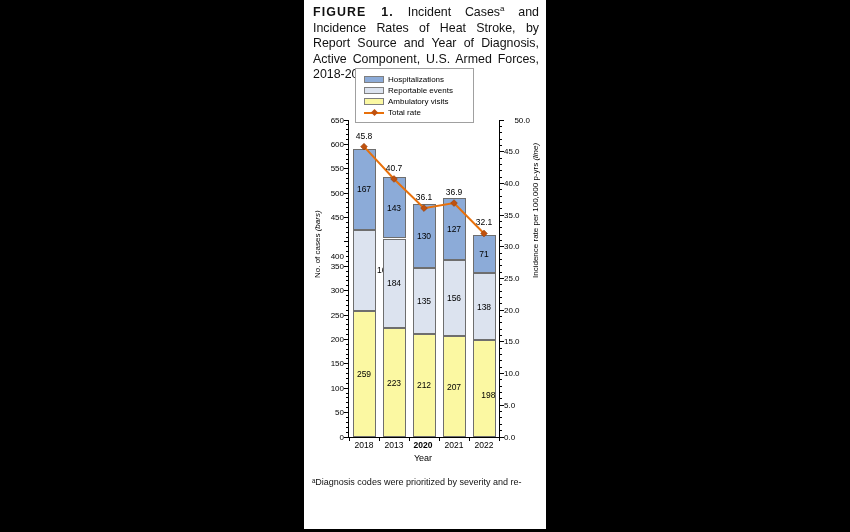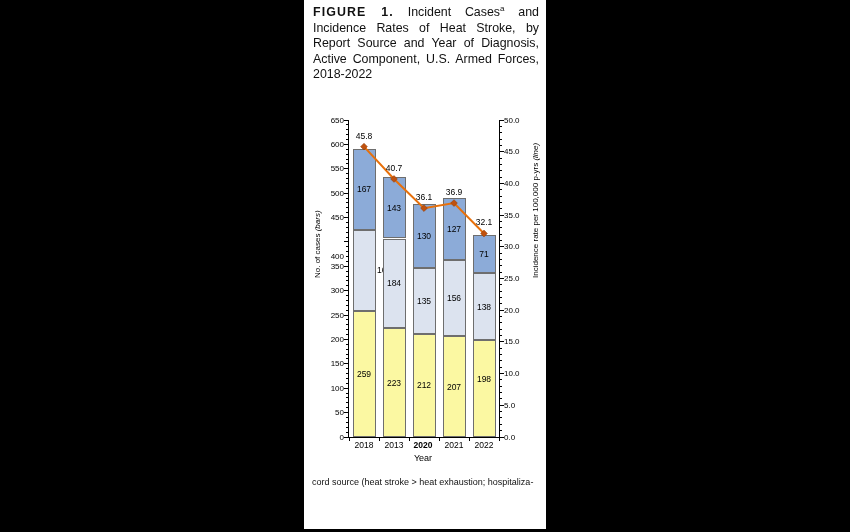--- a/index.html
+++ b/index.html
@@ -41,20 +41,40 @@
 <body>
 
 <div class="canvas">
   <div class="figure-box">
 
     <div class="fig-title">
       <span class="fig-label">FIGURE 1.</span>
       <span>Incident Cases</span><sup>a</sup><span> and Incidence Rates of Heat Stroke, by Report Source and Year of Diagnosis, Active Component, U.S. Armed Forces, 2018-2022</span>
     </div>
 
+    <div class="legend">
+      <div class="legend-row">
+        <span class="legend-swatch" style="background: rgb(140, 171, 216);"></span>
+        <span>Hospitalizations</span>
+      </div>
+      <div class="legend-row">
+        <span class="legend-swatch" style="background: rgb(220, 227, 239);"></span>
+        <span>Reportable events</span>
+      </div>
+      <div class="legend-row">
+        <span class="legend-swatch" style="background: rgb(251, 248, 162);"></span>
+        <span>Ambulatory visits</span>
+      </div>
+      <div class="legend-row">
+        <span class="legend-line" style="background: rgb(232, 112, 10);">
+            <span class="diamond" style="background: rgb(192, 81, 14);"></span>
+          </span>
+        <span>Total rate</span>
+      </div>
+    </div>
 
     <div class="plot">
         <div class="tick" style="left: -5px; top: 316.5px; width: 4px; height: 1px;"></div>
         <div class="tick-label ylab-left" style="top: 312.5px;">0</div>
         <div class="tick" style="left: -3px; top: 311.623px; width: 2px; height: 1px;"></div>
         <div class="tick" style="left: -3px; top: 306.746px; width: 2px; height: 1px;"></div>
         <div class="tick" style="left: -3px; top: 301.869px; width: 2px; height: 1px;"></div>
         <div class="tick" style="left: -3px; top: 296.992px; width: 2px; height: 1px;"></div>
         <div class="tick" style="left: -5px; top: 292.115px; width: 4px; height: 1px;"></div>
         <div class="tick-label ylab-left" style="top: 288.115px;">50</div>
@@ -184,21 +204,21 @@
         <div class="tick" style="left: 151px; top: 50.22px; width: 2px; height: 1px;"></div>
         <div class="tick" style="left: 151px; top: 43.88px; width: 2px; height: 1px;"></div>
         <div class="tick" style="left: 151px; top: 37.54px; width: 2px; height: 1px;"></div>
         <div class="tick" style="left: 151px; top: 31.2px; width: 4px; height: 1px;"></div>
         <div class="tick-label ylab-right" style="top: 27.2px;">45.0</div>
         <div class="tick" style="left: 151px; top: 24.86px; width: 2px; height: 1px;"></div>
         <div class="tick" style="left: 151px; top: 18.52px; width: 2px; height: 1px;"></div>
         <div class="tick" style="left: 151px; top: 12.18px; width: 2px; height: 1px;"></div>
         <div class="tick" style="left: 151px; top: 5.84px; width: 2px; height: 1px;"></div>
         <div class="tick" style="left: 151px; top: -0.5px; width: 4px; height: 1px;"></div>
-        <div class="tick-label ylab-right" style="top: -4.5px;">50.0</div>
+        <div class="tick-label ylab-right" style="top: -4.5px; text-align: right;">50.0</div>
         <div class="tick" style="left: -0.5px; top: 318px; width: 1px; height: 3px;"></div>
         <div class="tick" style="left: 29.5px; top: 318px; width: 1px; height: 3px;"></div>
         <div class="tick" style="left: 59.5px; top: 318px; width: 1px; height: 3px;"></div>
         <div class="tick" style="left: 89.5px; top: 318px; width: 1px; height: 3px;"></div>
         <div class="tick" style="left: 119.5px; top: 318px; width: 1px; height: 3px;"></div>
         <div class="tick" style="left: 149.5px; top: 318px; width: 1px; height: 3px;"></div>
         <div class="tick-label xlab" style="left: 0px;">2018</div>
         <div class="tick-label xlab" style="left: 30px;">2013</div>
         <div class="tick-label xlab" style="left: 59px; font-weight: bold;">2020</div>
         <div class="tick-label xlab" style="left: 90px;">2021</div>
@@ -221,21 +241,21 @@
         <div class="bar-val" style="left: 63.5px; top: 175.69px; width: 23px;">135</div>
         <div class="bar-seg" style="left: 63.5px; top: 84.3708px; width: 23px; height: 63.4px; background: rgb(140, 171, 216);"></div>
         <div class="bar-val" style="left: 63.5px; top: 111.071px; width: 23px;">130</div>
         <div class="bar-seg" style="left: 93.5px; top: 216.048px; width: 23px; height: 100.952px; background: rgb(251, 248, 162);"></div>
         <div class="bar-val" style="left: 93.5px; top: 261.524px; width: 23px;">207</div>
         <div class="bar-seg" style="left: 93.5px; top: 139.968px; width: 23px; height: 76.08px; background: rgb(220, 227, 239);"></div>
         <div class="bar-val" style="left: 93.5px; top: 173.008px; width: 23px;">156</div>
         <div class="bar-seg" style="left: 93.5px; top: 78.0308px; width: 23px; height: 61.9369px; background: rgb(140, 171, 216);"></div>
         <div class="bar-val" style="left: 93.5px; top: 103.999px; width: 23px;">127</div>
         <div class="bar-seg" style="left: 123.5px; top: 220.437px; width: 23px; height: 96.5631px; background: rgb(251, 248, 162);"></div>
-        <div class="bar-val" style="left: 123.5px; top: 254px; width: 23px;">198</div>
+        <div class="bar-val" style="left: 123.5px; top: 270px; width: 23px; text-align: right;">198</div>
         <div class="bar-seg" style="left: 123.5px; top: 153.135px; width: 23px; height: 67.3015px; background: rgb(220, 227, 239);"></div>
         <div class="bar-val" style="left: 123.5px; top: 181.786px; width: 23px;">138</div>
         <div class="bar-seg" style="left: 123.5px; top: 114.608px; width: 23px; height: 38.5277px; background: rgb(140, 171, 216);"></div>
         <div class="bar-val" style="left: 123.5px; top: 128.872px; width: 23px;">71</div>
         <svg width="150" height="317" class="line-svg">
           <polyline points="15,26.628000000000043 45,58.96199999999999 75,88.126 105,83.054 135,113.48599999999999" fill="none" stroke="#E8700A" stroke-width="2"></polyline>
           <path d="M 15 23.228000000000044 L 18.4 26.628000000000043 L 15 30.02800000000004 L 11.6 26.628000000000043 Z" fill="#C0510E" stroke="#8d3a05" stroke-width="0.5"></path>
           <path d="M 45 55.56199999999999 L 48.4 58.96199999999999 L 45 62.36199999999999 L 41.6 58.96199999999999 Z" fill="#C0510E" stroke="#8d3a05" stroke-width="0.5"></path>
           <path d="M 75 84.726 L 78.4 88.126 L 75 91.52600000000001 L 71.6 88.126 Z" fill="#C0510E" stroke="#8d3a05" stroke-width="0.5"></path>
           <path d="M 105 79.654 L 108.4 83.054 L 105 86.45400000000001 L 101.6 83.054 Z" fill="#C0510E" stroke="#8d3a05" stroke-width="0.5"></path>
@@ -251,17 +271,17 @@
     <div class="vlabel" style="left:13px;top:278px;">
       <span><span>No. of cases </span><span class="paren">(bars)</span></span>
     </div>
     <div class="vlabel" style="left:231px;top:278px;">
       <span><span>Incidence rate per 100,000 p-yrs </span><span class="paren">(line)</span></span>
     </div>
 
     <div class="xaxis-title">Year</div>
 
     <div class="footnotes">
-      <div>cord source (heat stroke &gt; heat exhaustion; hospitaliza-</div>
+      <div>ᵃDiagnosis codes were prioritized by severity and re-</div>
     </div>
 
   </div>
 </div>
 
 </body></html>

